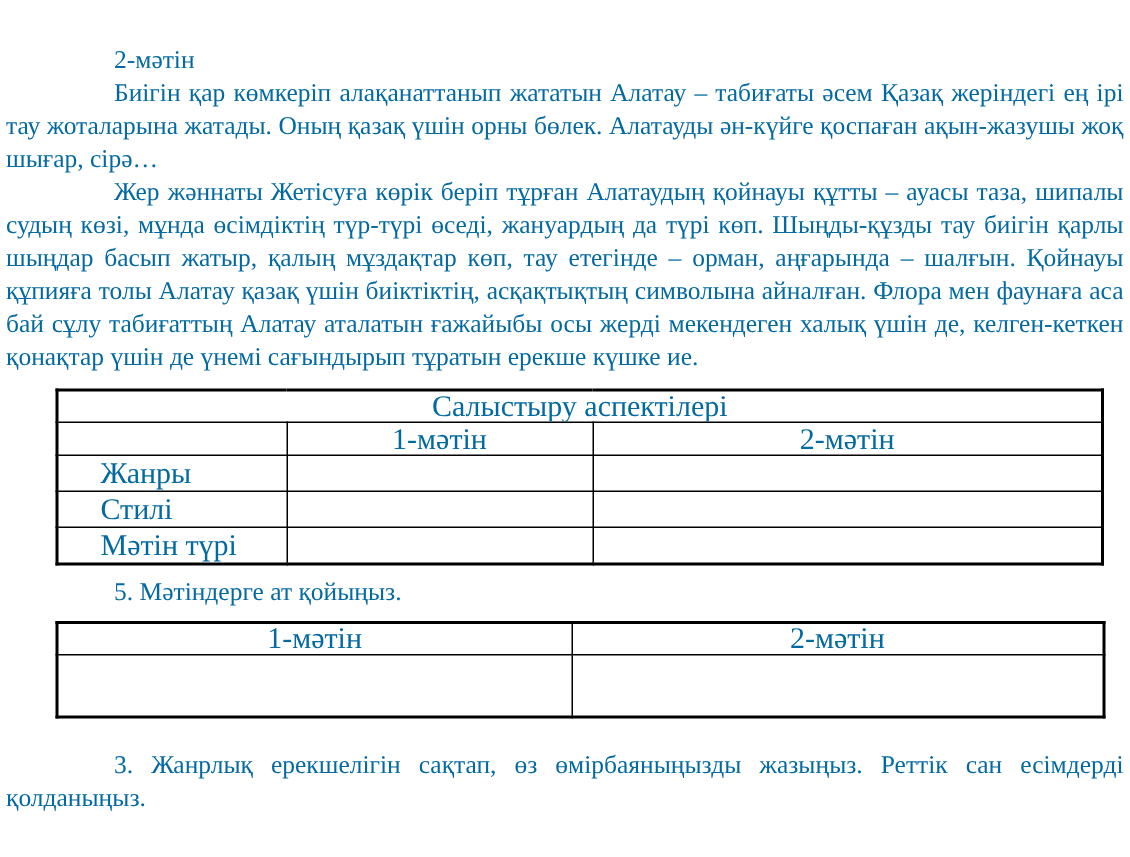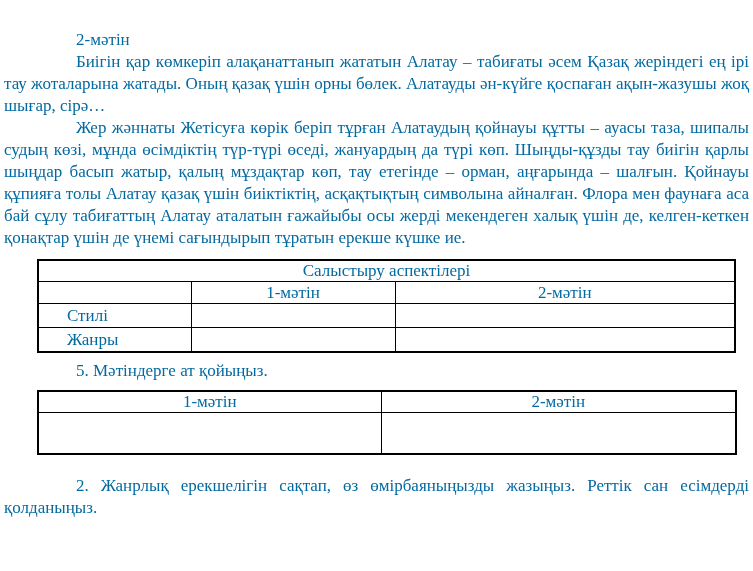--- a/index.html
+++ b/index.html
@@ -29,21 +29,21 @@
     border-collapse: collapse;
     table-layout: fixed;
     margin-left: 33px;
     border: 2px solid #000000;
   }
   td {
     border: 1px solid #000000;
     padding: 0;
     vertical-align: middle;
     overflow: hidden;
-    font-size: 17px;
+    font-size: 20px;
     line-height: 20px;
   }
   .t1 { width: 697px; margin-top: 10px; }
   .t2 { width: 698px; margin-top: 8px; }
   .cell-center { text-align: center; }
   .cell-label { text-align: left; padding-left: 28px; }
   .t1 .row-title td  { height: 19px; }
   .t1 .row-head td   { height: 21px; }
   .t1 .row-data td   { height: 23px; }
   .t2 .row-head td   { height: 20px; }
@@ -71,26 +71,31 @@
     <tbody>
       <tr class="row-title">
         <td colspan="3" class="cell-center">Салыстыру аспектілері</td>
       </tr>
       <tr class="row-head">
         <td class="cell-label"></td>
         <td class="cell-center">1-мәтін</td>
         <td class="cell-center">2-мәтін</td>
       </tr>
       <tr class="row-data">
+        <td class="cell-label">Жанры</td>
+        <td></td>
+        <td></td>
+      </tr>
+      <tr class="row-data">
         <td class="cell-label">Стилі</td>
         <td></td>
         <td></td>
       </tr>
       <tr class="row-data">
-        <td class="cell-label">Жанры</td>
+        <td class="cell-label">Мәтін түрі</td>
         <td></td>
         <td></td>
       </tr>
     </tbody>
   </table>
 
   <p class="task2-line">5. Мәтіндерге ат қойыңыз.</p>
 
   <table class="t2">
     <colgroup>
@@ -102,15 +107,15 @@
         <td class="cell-center">1-мәтін</td>
         <td class="cell-center">2-мәтін</td>
       </tr>
       <tr class="row-answer">
         <td></td>
         <td></td>
       </tr>
     </tbody>
   </table>
 
-  <p class="task3-para">2. Жанрлық ерекшелігін сақтап, өз өмірбаяныңызды жазыңыз. Реттік сан есімдерді қолданыңыз.</p>
+  <p class="task3-para">3. Жанрлық ерекшелігін сақтап, өз өмірбаяныңызды жазыңыз. Реттік сан есімдерді қолданыңыз.</p>
 
 </div>
 
 </body></html>

